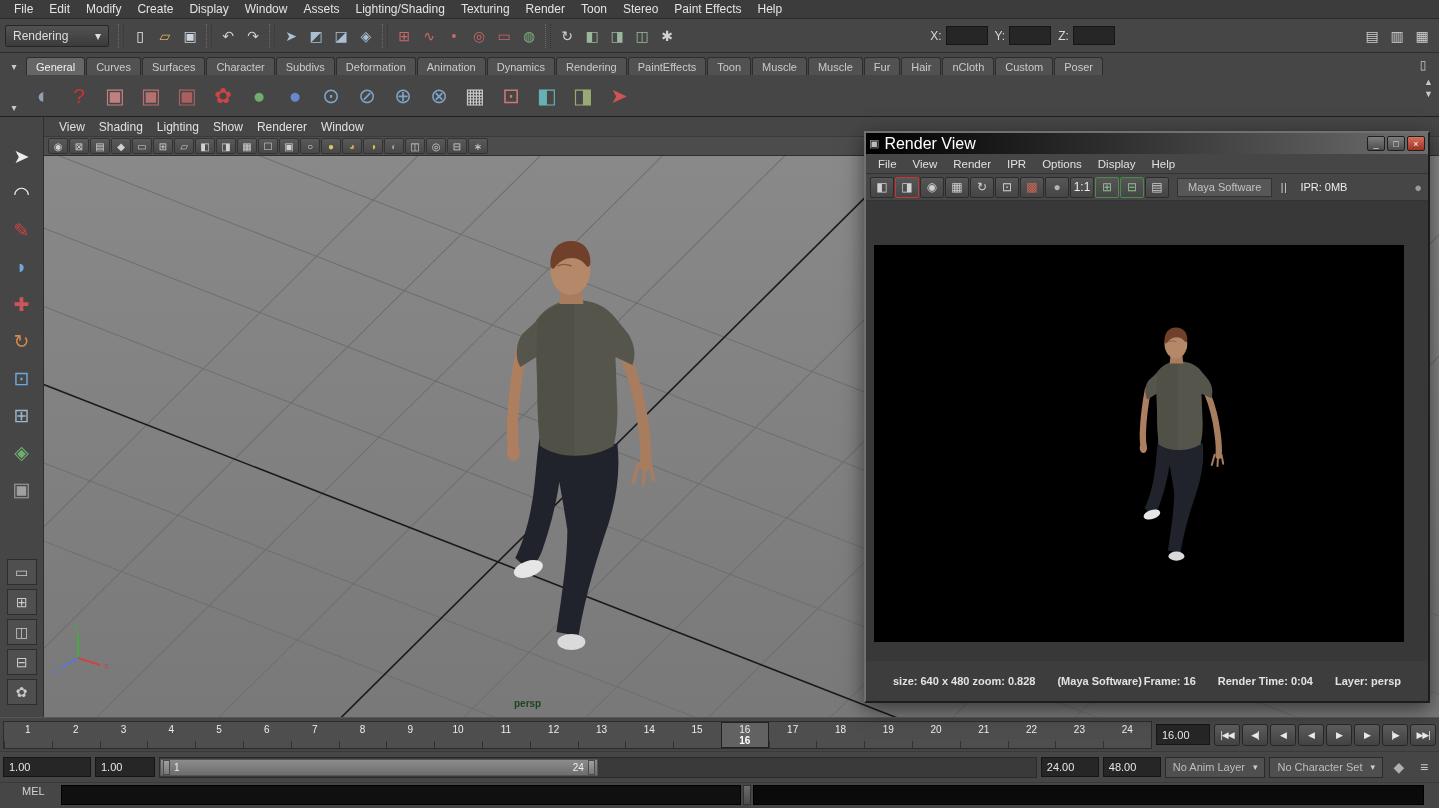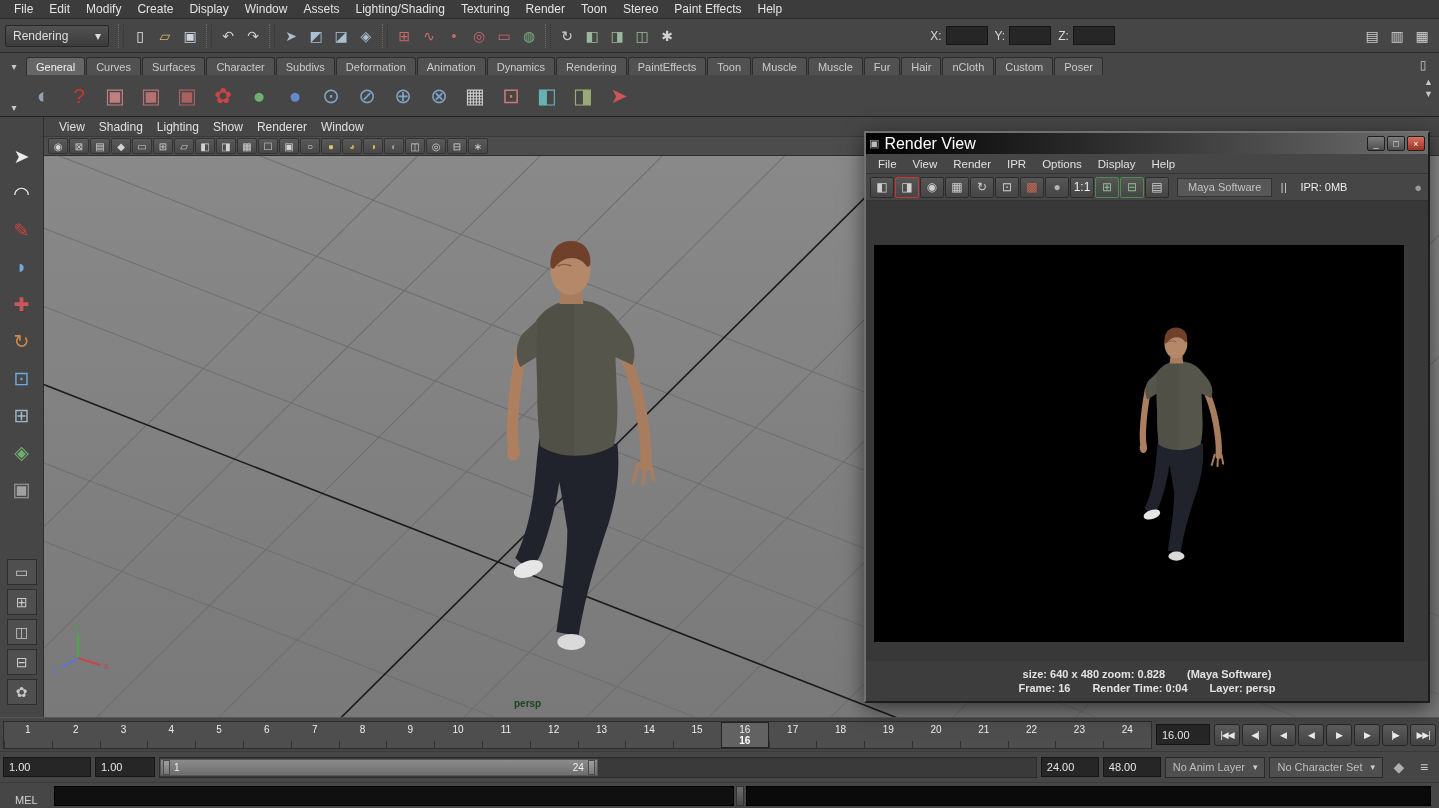--- a/index.html
+++ b/index.html
@@ -70,21 +70,21 @@
   .rv-toolbar{height:27px;background:#464646;border-bottom:1px solid #333;display:flex;align-items:center;padding:0 4px;gap:2px}
   .rv-icon{width:24px;height:21px;display:flex;align-items:center;justify-content:center;font-size:12px;color:#d0d0d0;
     background:linear-gradient(#565656,#454545);border:1px solid #2c2c2c;border-radius:2px;white-space:nowrap}
   .rv-renderer{margin-left:6px;height:19px;padding:0 10px;background:#575757;border:1px solid #323232;color:#c2c2c2;
     font-size:11px;display:flex;align-items:center}
   .rv-pause{width:20px;text-align:center;color:#d8d8d8;font-size:10px;letter-spacing:1px}
   .rv-ipr{color:#ececec;font-size:11px;margin:0 4px;white-space:nowrap}
   .rv-progress{margin-left:auto;margin-right:2px;color:#9a9a9a;font-size:13px}
   .rv-canvas{flex:1;background:#383838;position:relative;overflow:hidden}
   .rv-image{position:absolute;left:8px;top:44px;width:530px;height:397px;background:#000}
-  .rv-status{height:40px;background:#3d3d3d;display:flex;flex-direction:column;align-items:center;justify-content:center;gap:2px;
+  .rv-status{height:40px;background:#3d3d3d;display:flex;flex-direction:row;align-items:center;justify-content:center;gap:2px;
     font-size:11px;font-weight:bold;color:#e2e2e2}
   .rv-statusline{display:flex;gap:22px}
 
   
   .timeline{height:34px;background:#464646;border-top:1px solid #575757;display:flex;align-items:center;padding:2px 3px;gap:4px}
   .ruler{flex:1;height:28px;background:#4e4e4e;border:1px solid #2c2c2c;position:relative;display:flex}
   .fcell{flex:1;text-align:center;font-size:10px;color:#ededed;padding-top:2px;position:relative;z-index:1}
   .ruler-ticks{position:absolute;left:0;right:0;bottom:0;height:7px;z-index:0;
     background:repeating-linear-gradient(90deg,rgba(25,25,25,.55) 0 1px,transparent 1px 4.1667%)}
   .playhead{position:absolute;top:0;bottom:0;background:rgba(105,105,105,.75);border:1px solid #222;z-index:0;
@@ -100,21 +100,21 @@
   .rf1{width:88px}.rf2{width:60px}.rf3{width:58px}.rf4{width:58px}
   .rslider{flex:1;height:21px;background:#3a3a3a;border:1px solid #2a2a2a;position:relative}
   .rbar{position:absolute;top:1px;bottom:1px;background:linear-gradient(#8c8c8c,#6d6d6d);border:1px solid #555;
     display:flex;align-items:center;justify-content:space-between;padding:0 2px}
   .rhandle{width:7px;height:15px;background:linear-gradient(#a0a0a0,#787878);border:1px solid #4a4a4a}
   .rbar .rlabel{font-size:10px;color:#efefef;padding:0 4px}
   .dropdown{height:21px;background:#4f4f4f;border:1px solid #2a2a2a;color:#bdbdbd;font-size:11px;display:flex;align-items:center;gap:8px;padding:0 7px;white-space:nowrap}
   .dd-arrow{font-size:9px;color:#cfcfcf}
 
   
-  .cmdrow{height:26px;background:#464646;border-top:1px solid #3a3a3a;display:flex;align-items:flex-end;padding:2px 8px}
+  .cmdrow{height:26px;background:#464646;border-top:1px solid #3a3a3a;display:flex;align-items:flex-start;padding:2px 15px}
   .cmd-label{width:46px;padding-left:7px;font-size:11px;color:#d2d2d2}
   .cmd-input{width:680px;height:20px;background:#101010;border:1px solid #000}
   .cmd-splitter{width:8px;height:20px;background:linear-gradient(#6c6c6c,#4a4a4a);border:1px solid #333;margin:0 2px}
   .cmd-result{flex:1;height:20px;background:#0a0a0a;border:1px solid #000}
 </style>
 </head>
 <body>
 
 <div id="app">
 

